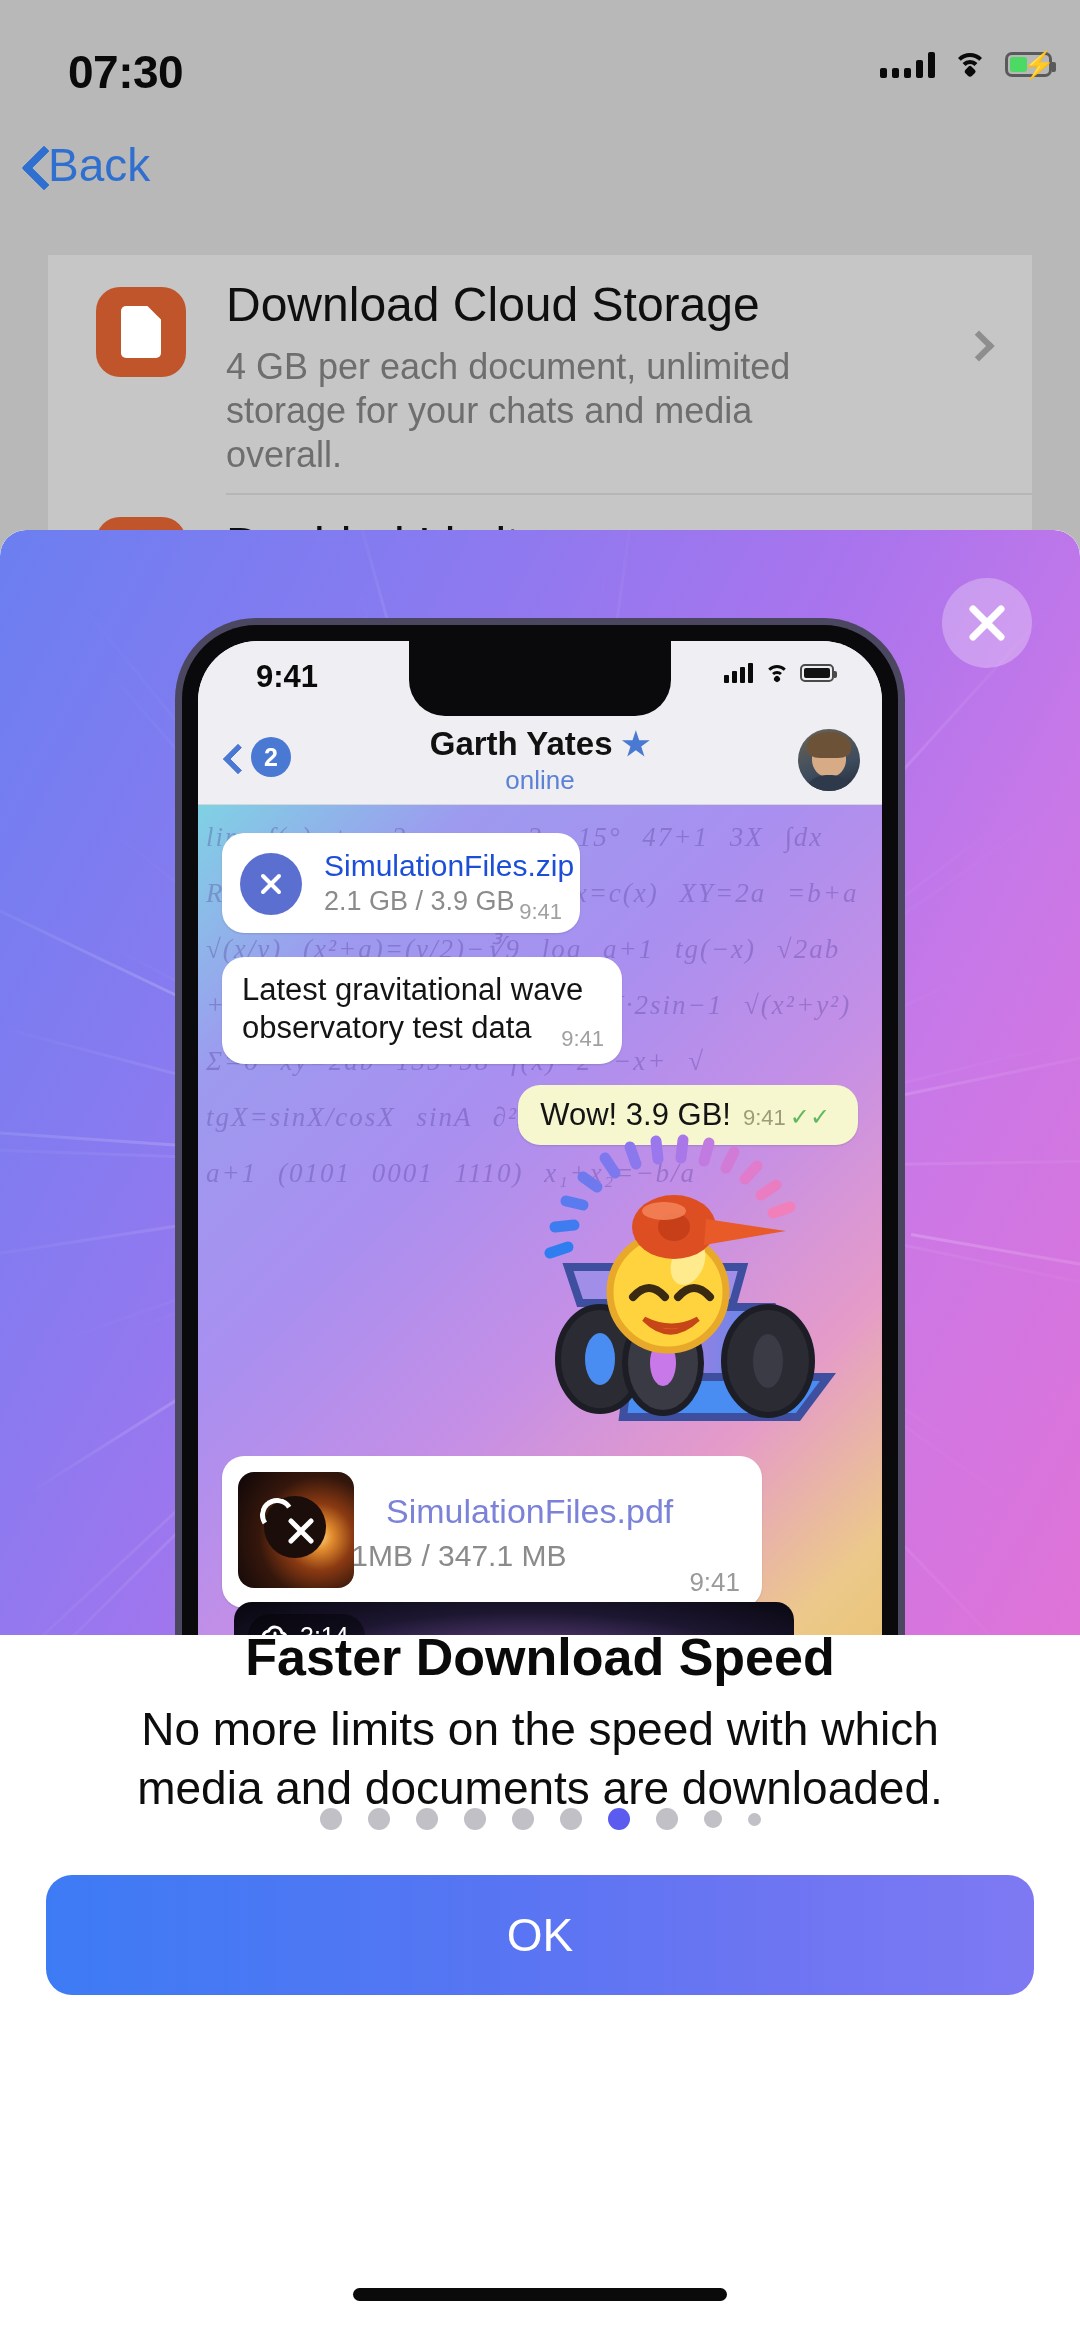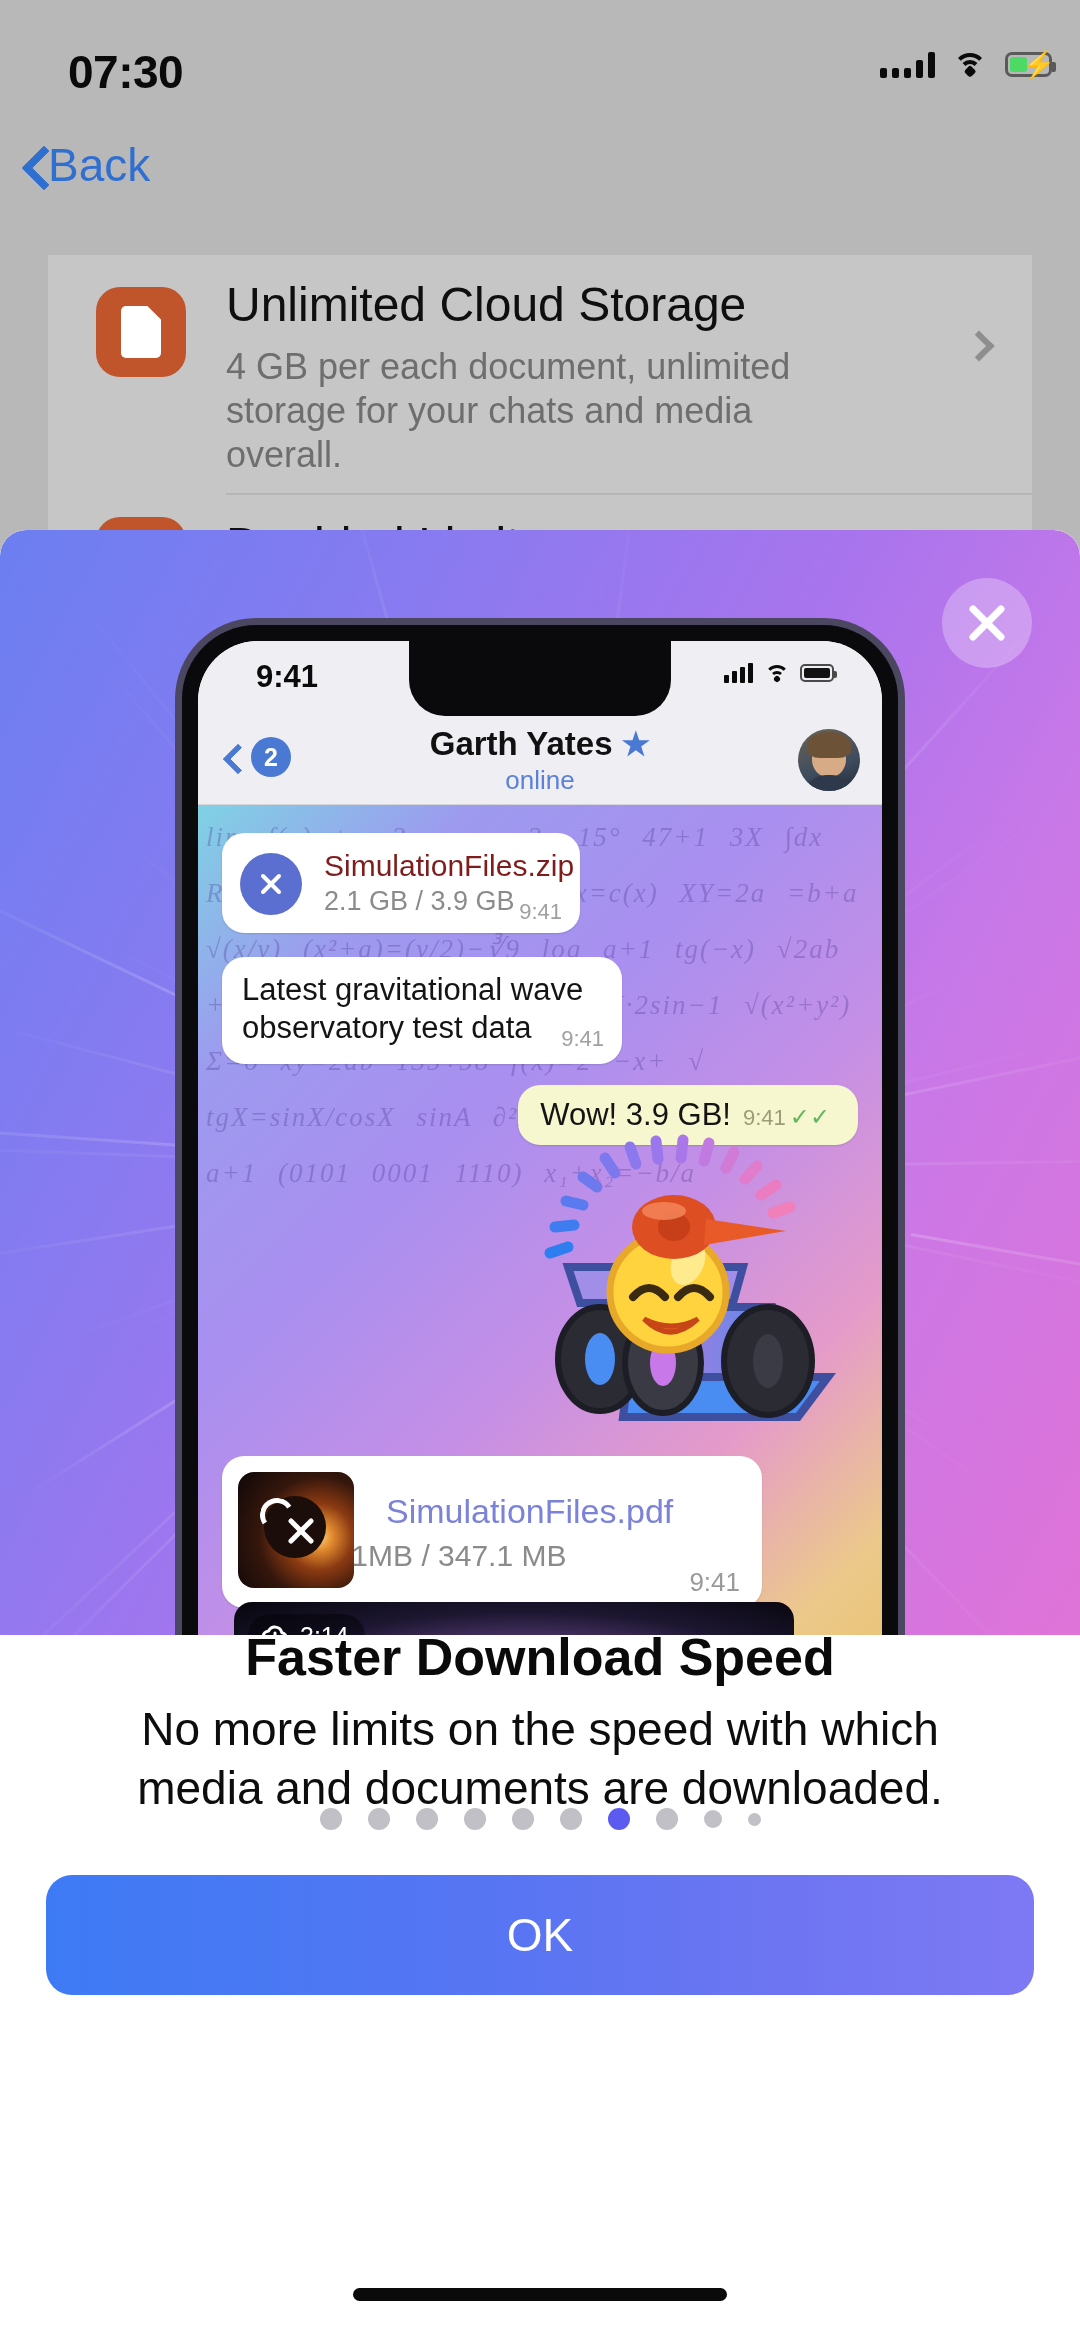--- a/index.html
+++ b/index.html
@@ -209,21 +209,21 @@
     background:#f6f6cf; border-radius:22px; box-shadow:0 1px 2px rgba(0,0,0,.13);
   }
 
   .file-msg{ position:absolute; left:24px; top:28px; width:358px; padding:16px 18px; }
   .file-ic{
     position:absolute; left:18px; top:20px; width:62px;height:62px;border-radius:50%;
     background:#5b6fd0; display:flex;align-items:center;justify-content:center;
   }
   .file-ring{ position:absolute; left:12px; top:14px; width:74px;height:74px;border-radius:50%;
     border:4px solid #fff; border-right-color:transparent; transform:rotate(-45deg); }
-  .file-name{ margin-left:84px; font-size:30px; color:#7f1d1d; line-height:1.1; }
+  .file-name{ margin-left:84px; font-size:30px; color:#1d4ed8; line-height:1.1; }
   .file-size{ margin-left:84px; font-size:27px; color:#8b8b8b; margin-top:4px; }
   .file-time{ position:absolute; right:18px; bottom:8px; font-size:22px; color:#a0a0a0; }
 
   .txt-msg{ position:absolute; left:24px; top:152px; width:400px; padding:14px 20px 16px 20px; }
   .txt-msg .t{ font-size:31px; color:#141414; line-height:1.24; }
   .txt-msg .tm{ position:absolute; right:18px; bottom:12px; font-size:22px; color:#a0a0a0; }
 
   .out-msg{ position:absolute; right:24px; top:280px; padding:12px 28px 12px 22px; }
   .out-msg .t{ font-size:31px; color:#141414; display:inline-block; }
   .out-msg .tm{ font-size:22px; color:#9c9c78; margin-left:12px; }
@@ -322,21 +322,21 @@
       <div class="chev-left-wrap"></div>
       <div class="back-label">Back</div>
     </div>
   </div>
 
   <div class="settings-card">
     <div class="row">
       <div class="row-icon">
         <div class="doc-glyph"></div>
       </div>
-      <div class="row-title">Unlimited Cloud Storage</div>
+      <div class="row-title">Download Cloud Storage</div>
       <div class="row-sub">4 GB per each document, unlimited storage for your chats and media overall.</div>
       <div class="row-chev"></div>
     </div>
     <div class="divider"></div>
     <div class="row2-icon"></div>
     <div class="row2-title">Doubled Limits</div>
   </div>
 </div>
 
 <div class="sheet">

